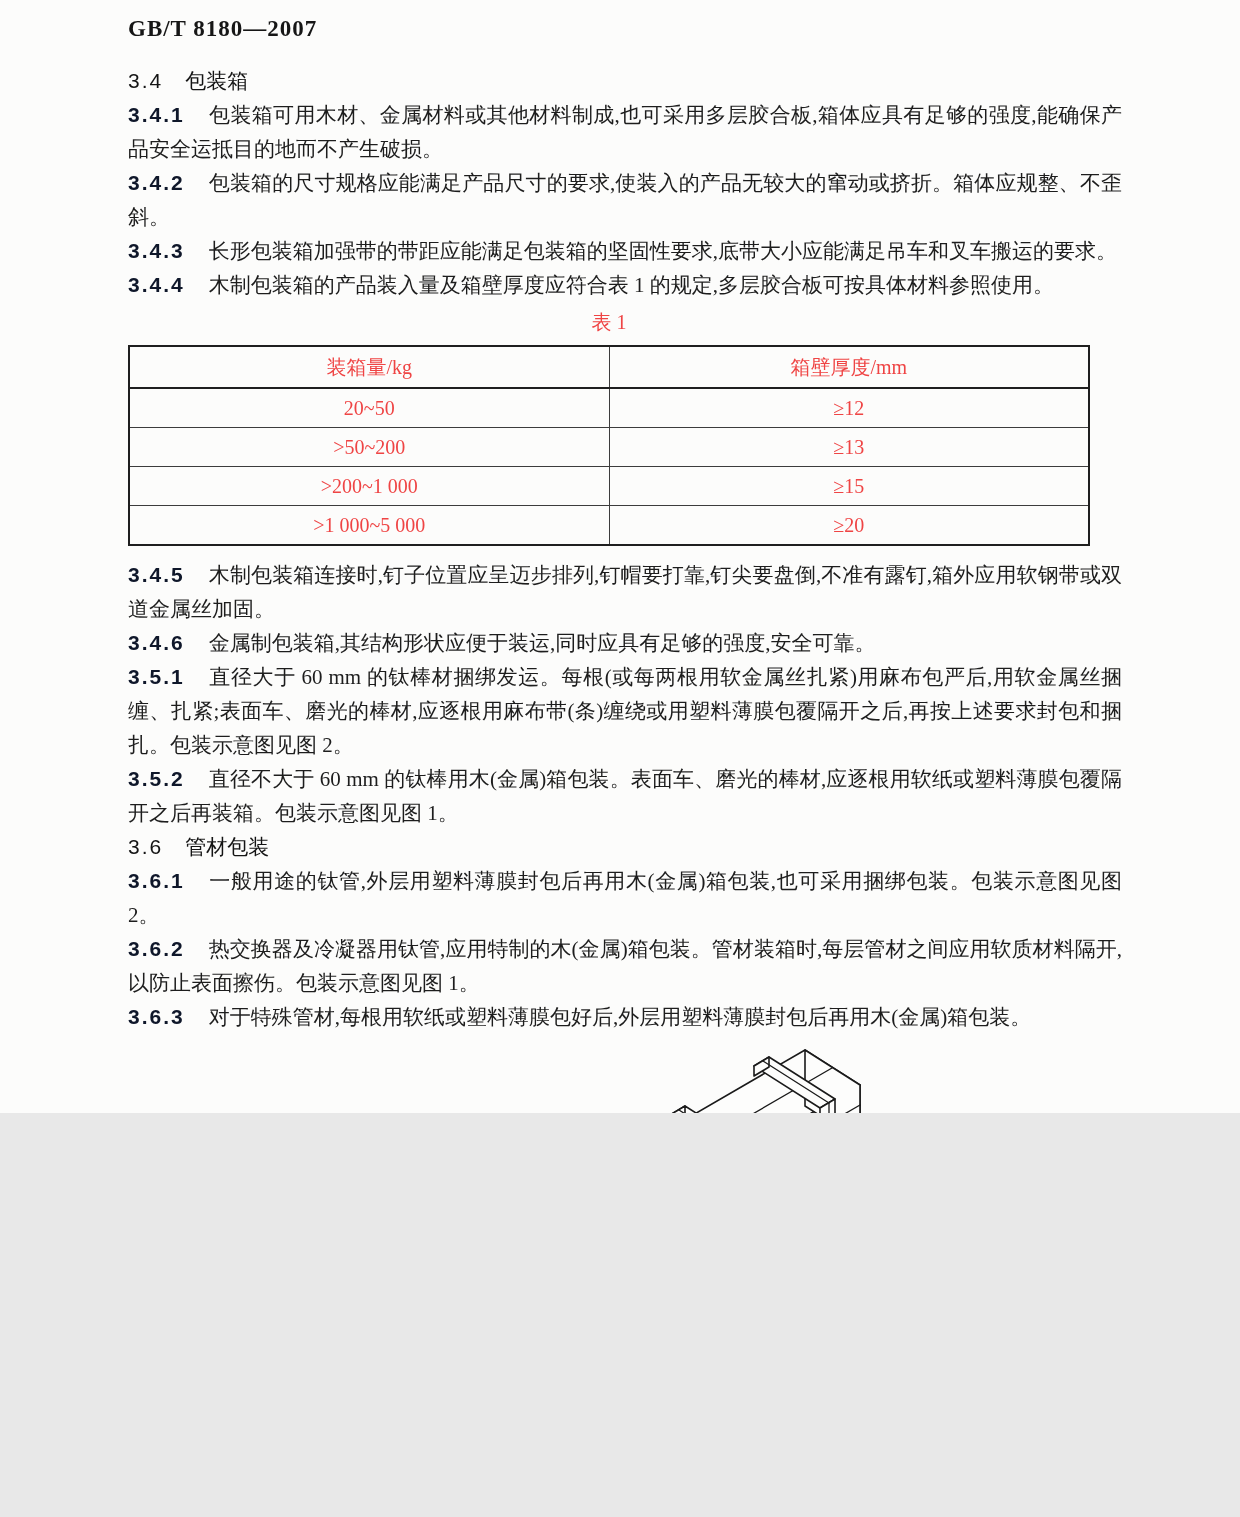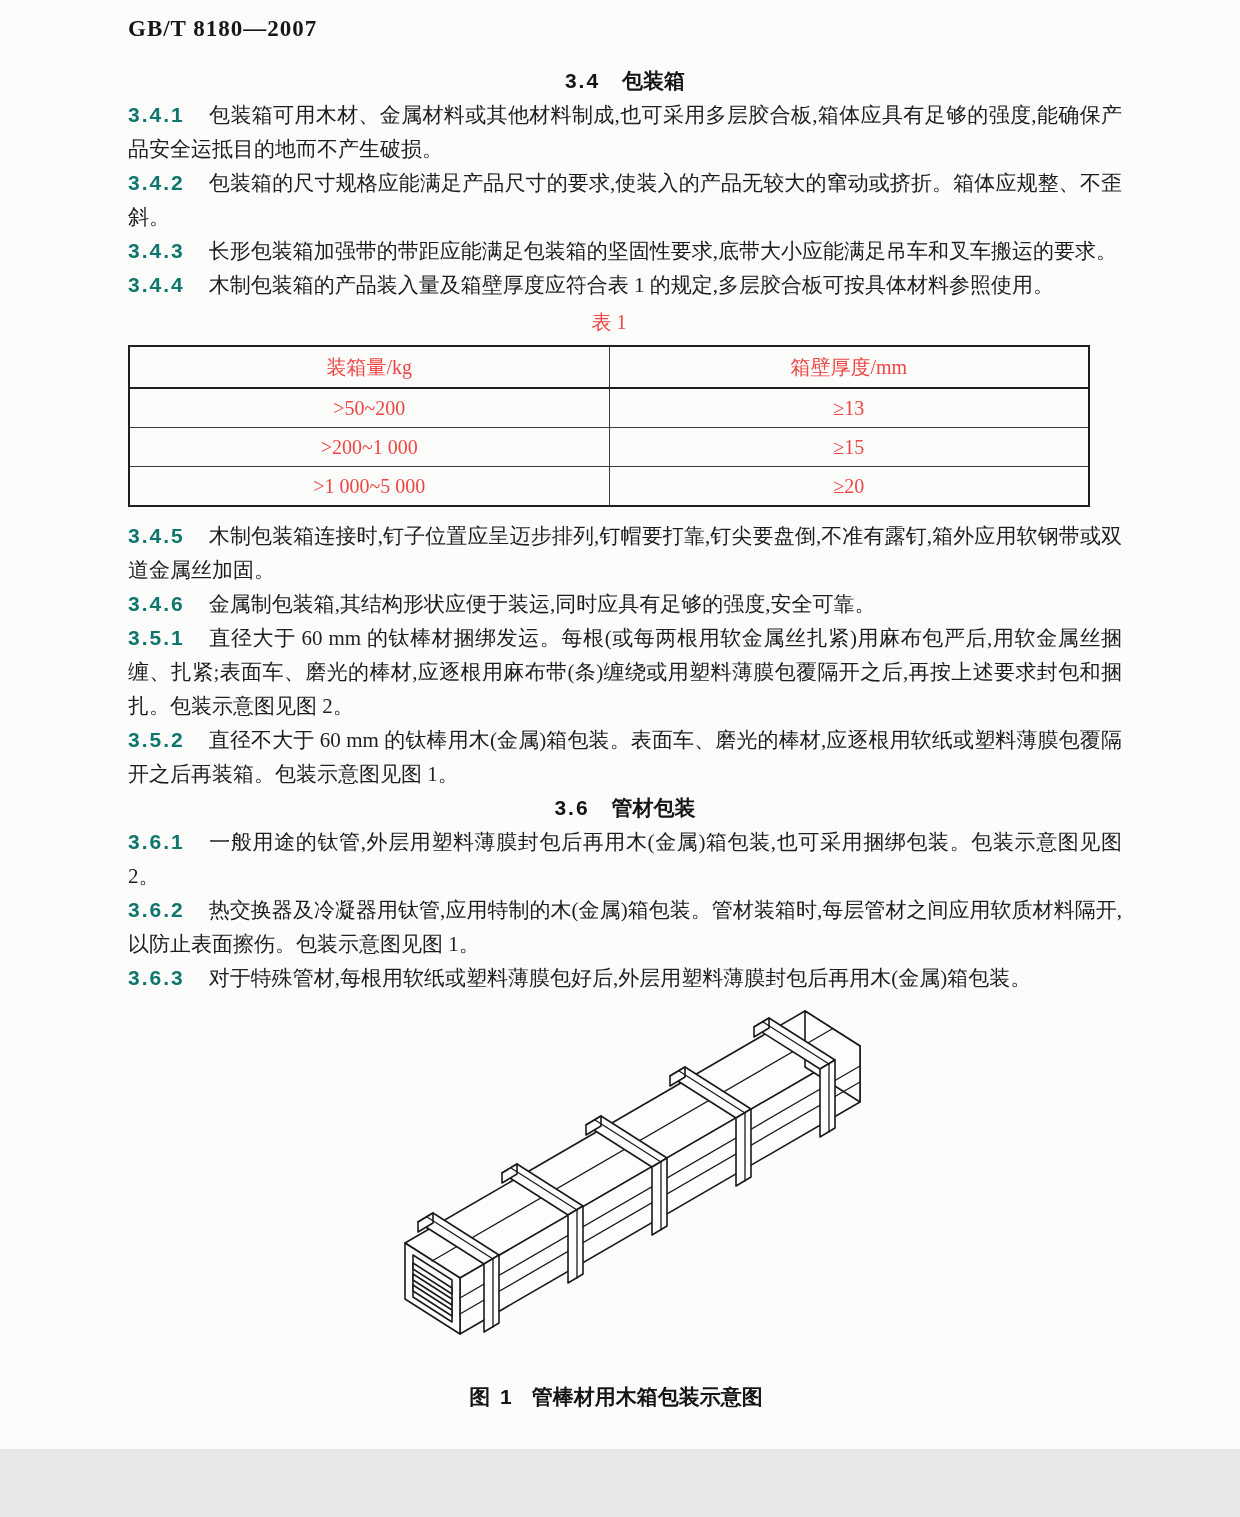--- a/index.html
+++ b/index.html
@@ -1,25 +1,25 @@
 <!DOCTYPE html>
 <html><head>
 <meta charset="utf-8">
 <style>
   html,body{margin:0;padding:0;}
   body{background:#e8e8e8;font-family:"Liberation Serif","DejaVu Serif",serif;}
-  .page{position:relative;width:1240px;height:1449px;background:#fcfcfb;margin:0 auto;overflow:hidden;color:#1d1d1d;}
+  .page{position:relative;width:1240px;height:1113px;background:#fcfcfb;margin:0 auto;overflow:hidden;color:#1d1d1d;}
   .doc-header{position:absolute;left:128px;top:16px;font-size:23px;font-weight:bold;letter-spacing:1px;color:#161616;}
   .content{position:absolute;left:128px;top:64px;width:994px;}
-  .h2{margin:0;padding:0;font-size:21px;line-height:34px;font-weight:bold;
-      font-family:"Liberation Sans","DejaVu Sans",sans-serif;color:#141414;text-align:center;}
+  .h2{margin:0;padding:0;font-size:21px;line-height:34px;font-weight:normal;
+      font-family:"Liberation Sans","DejaVu Sans",sans-serif;color:#141414;}
   .h2 .num{margin-right:22px;letter-spacing:2px;}
   .para{margin:0;text-align:justify;text-align-last:left;font-size:21px;line-height:34px;color:#1d1d1d;}
   .para .num{font-family:"Liberation Sans","DejaVu Sans",sans-serif;font-weight:bold;
-             letter-spacing:2px;margin-right:24px;color:#0f766e;white-space:nowrap;}
+             letter-spacing:2px;margin-right:24px;color:#0f172a;white-space:nowrap;}
   .tbl-title{width:962px;text-align:center;font-size:20px;margin:7px 0 9px 0;color:#ef4444;}
   table.t1{border-collapse:collapse;width:962px;margin:0 0 12px 0;table-layout:fixed;}
   table.t1 th,table.t1 td{border:1px solid #3c3c3c;text-align:center;font-size:20px;
       font-weight:normal;color:#ef4444;padding:0;}
   table.t1{border:2px solid #1f1f1f;}
   table.t1 thead th{height:40px;border-bottom:2px solid #1f1f1f;}
   table.t1 td{height:38px;}
   .figure{position:relative;height:362px;margin-top:2px;}
   .figure svg{position:absolute;left:202px;top:0;}
   .figcap{text-align:center;font-size:21px;font-weight:bold;margin-top:24px;
@@ -61,20 +61,24 @@
     <div>
       <div class="tbl-title">表 1</div>
       <table class="t1">
         <thead>
           <tr>
             <th>装箱量/kg</th>
             <th>箱壁厚度/mm</th>
           </tr>
         </thead>
         <tbody>
+          <tr>
+            <td>20~50</td>
+            <td>≥12</td>
+          </tr>
           <tr>
             <td>&gt;50~200</td>
             <td>≥13</td>
           </tr>
           <tr>
             <td>&gt;200~1 000</td>
             <td>≥15</td>
           </tr>
           <tr>
             <td>&gt;1 000~5 000</td>

